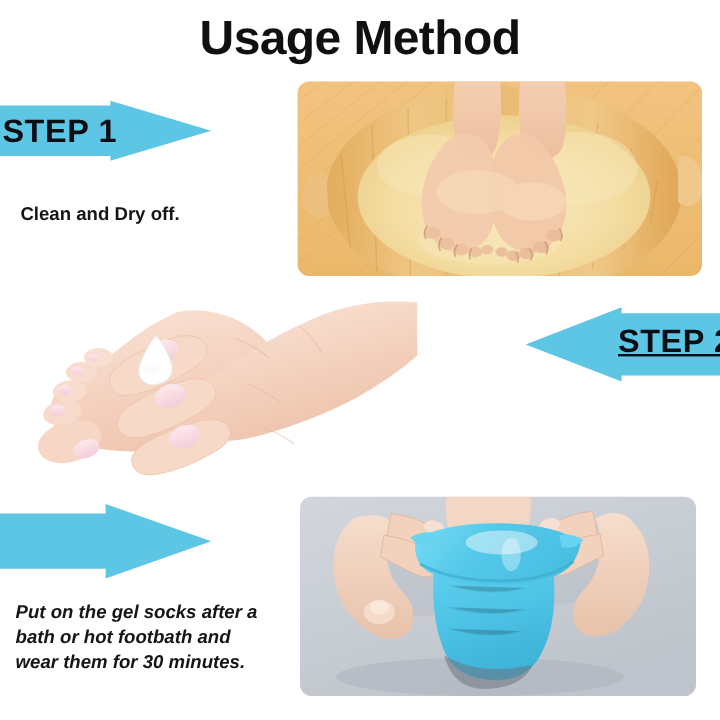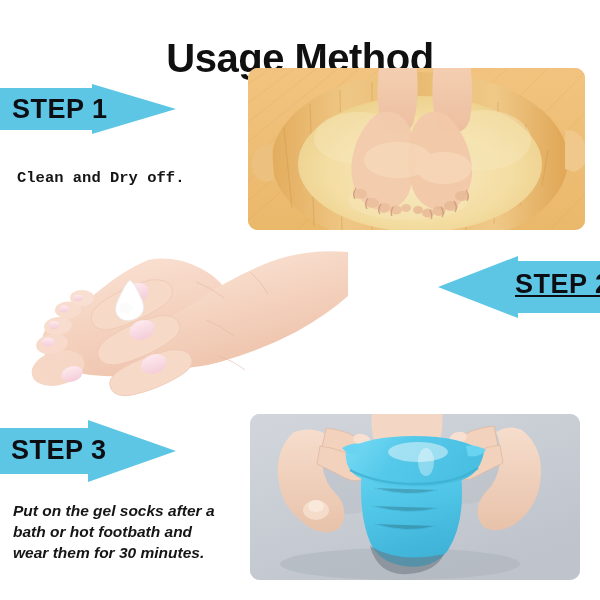--- a/index.html
+++ b/index.html
@@ -21,21 +21,20 @@
     position: absolute;
     left: 0;
     top: 8px;
     width: 600px;
     text-align: center;
     font-size: 40px;
     font-weight: bold;
     color: #101010;
     letter-spacing: -0.5px;
     line-height: 48px;
-    margin-top: 26px;
   }
 
   
   .arrow {
     position: absolute;
   }
   .arrow svg { display: block; }
   .arrow-label {
     position: absolute;
     font-size: 27px;
@@ -168,23 +167,23 @@
 
       <rect x="0" y="0" width="337" height="162" fill="#f0b866" opacity="0.10"></rect>
     </svg>
   </div>
 
   <div class="arrow" style="left:0px; top:84px;">
     <svg width="176" height="50" viewBox="0 0 176 50" aria-hidden="true">
       <polygon points="0,4 92,4 92,0 176,25 92,50 92,46 0,46" fill="#5cc6e4"></polygon>
     </svg>
   </div>
-  <div class="arrow-label" style="left:12px; top:94px;">STEP 1</div>
-
-  <div class="caption" style="left:17px; top:168px; width:210px;font-family:Liberation Mono, monospace;">Clean and Dry off.</div>
+  <div class="arrow-label" style="left:2px; top:94px;">STEP 1</div>
+
+  <div class="caption" style="left:17px; top:168px; width:210px;">Clean and Dry off.</div>
 
   <div class="photo" style="left:0px; top:238px; width:348px; height:172px; border-radius:0;">
     <svg width="348" height="172" viewBox="0 0 348 172" aria-hidden="true">
       <defs>
         <linearGradient id="skinA" x1="0" y1="0" x2="0.4" y2="1">
           <stop offset="0" stop-color="#fbe4d7"></stop>
           <stop offset="1" stop-color="#f0c6b0"></stop>
         </linearGradient>
         <linearGradient id="skinB" x1="0" y1="0" x2="0.5" y2="1">
           <stop offset="0" stop-color="#fce7da"></stop>
@@ -316,19 +315,18 @@
         <path d="M124 74 q34 10 64 2 M122 92 q36 10 66 2 M124 110 q34 10 62 2"></path>
       </g>
     </svg>
   </div>
 
   <div class="arrow" style="left:0px; top:420px;">
     <svg width="176" height="62" viewBox="0 0 176 62" aria-hidden="true">
       <polygon points="0,8 88,8 88,0 176,31 88,62 88,54 0,54" fill="#5cc6e4"></polygon>
     </svg>
   </div>
-  <div class="arrow-label" style="left:11px; top:435px;">STEP 3</div>
 
   <div class="caption" style="left:13px; top:500px; width:240px;font-style:italic;"> Put on the gel socks after a
 bath or hot footbath and
 wear them for 30 minutes.</div>
 
 </div>
 
 </body></html>

